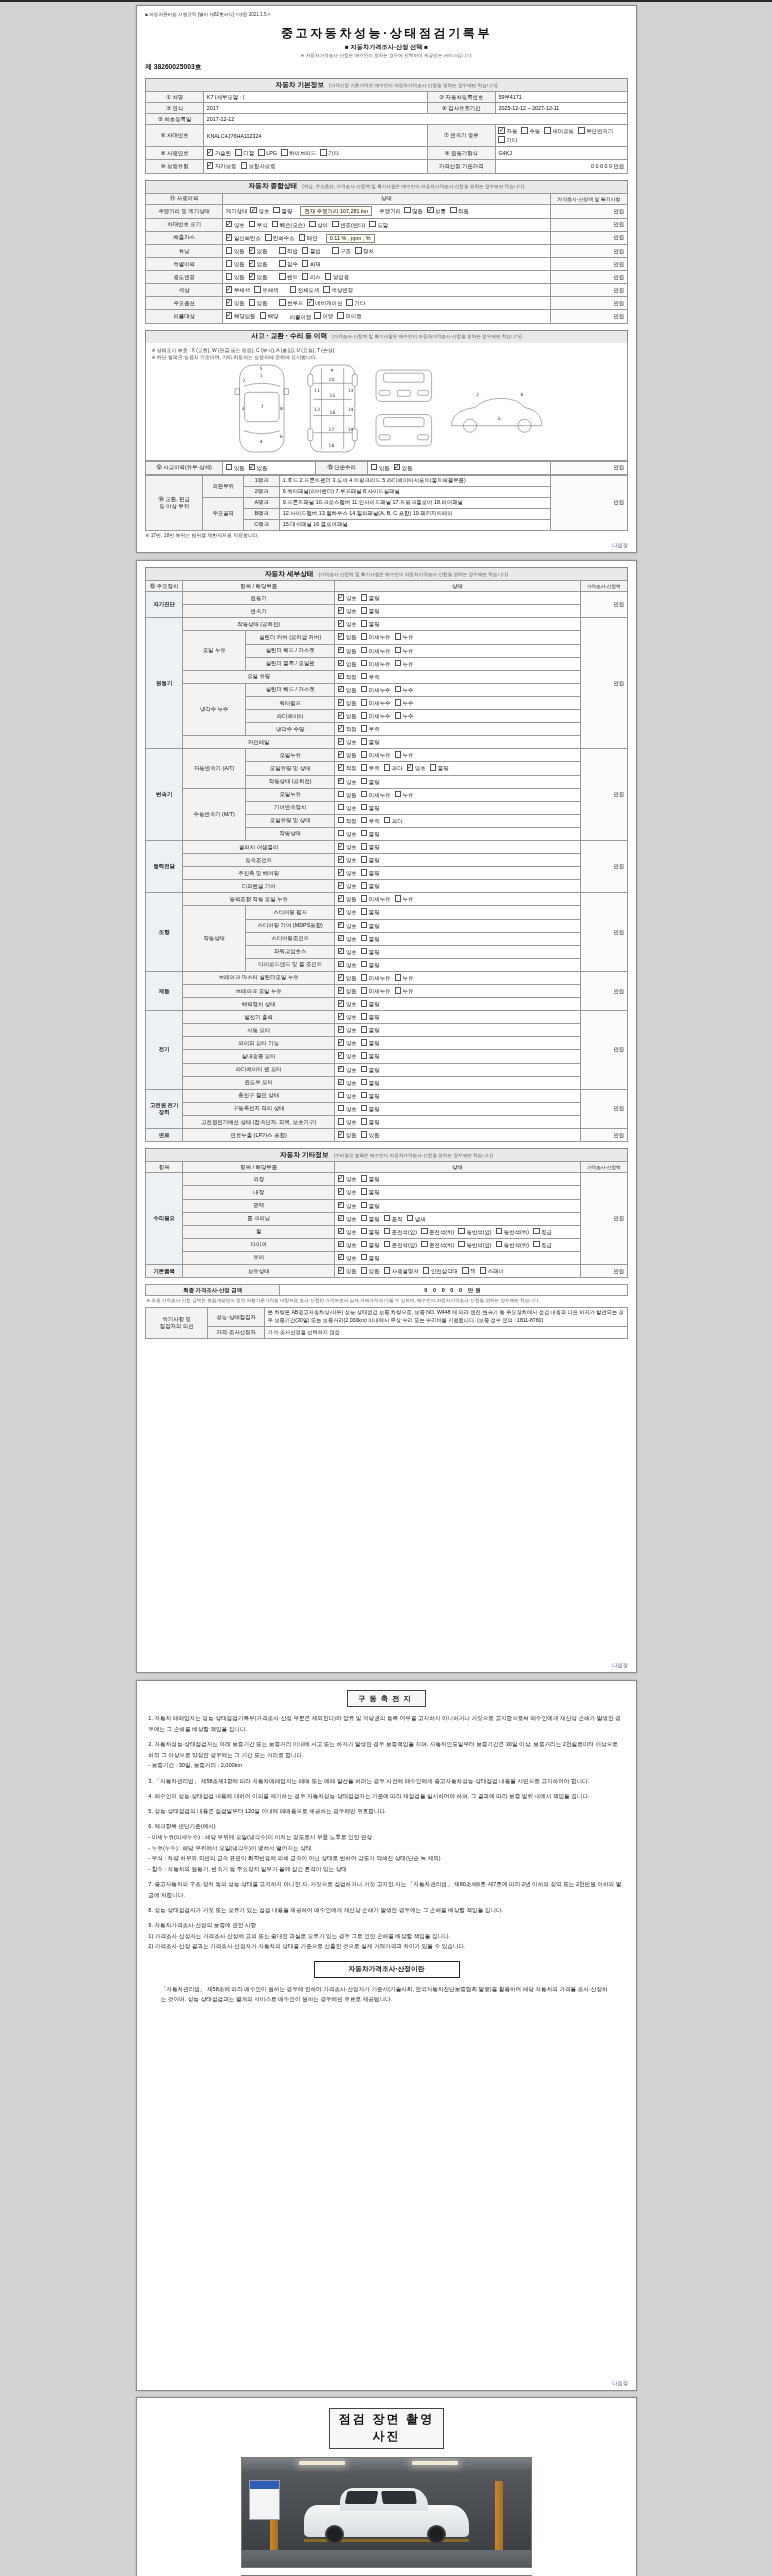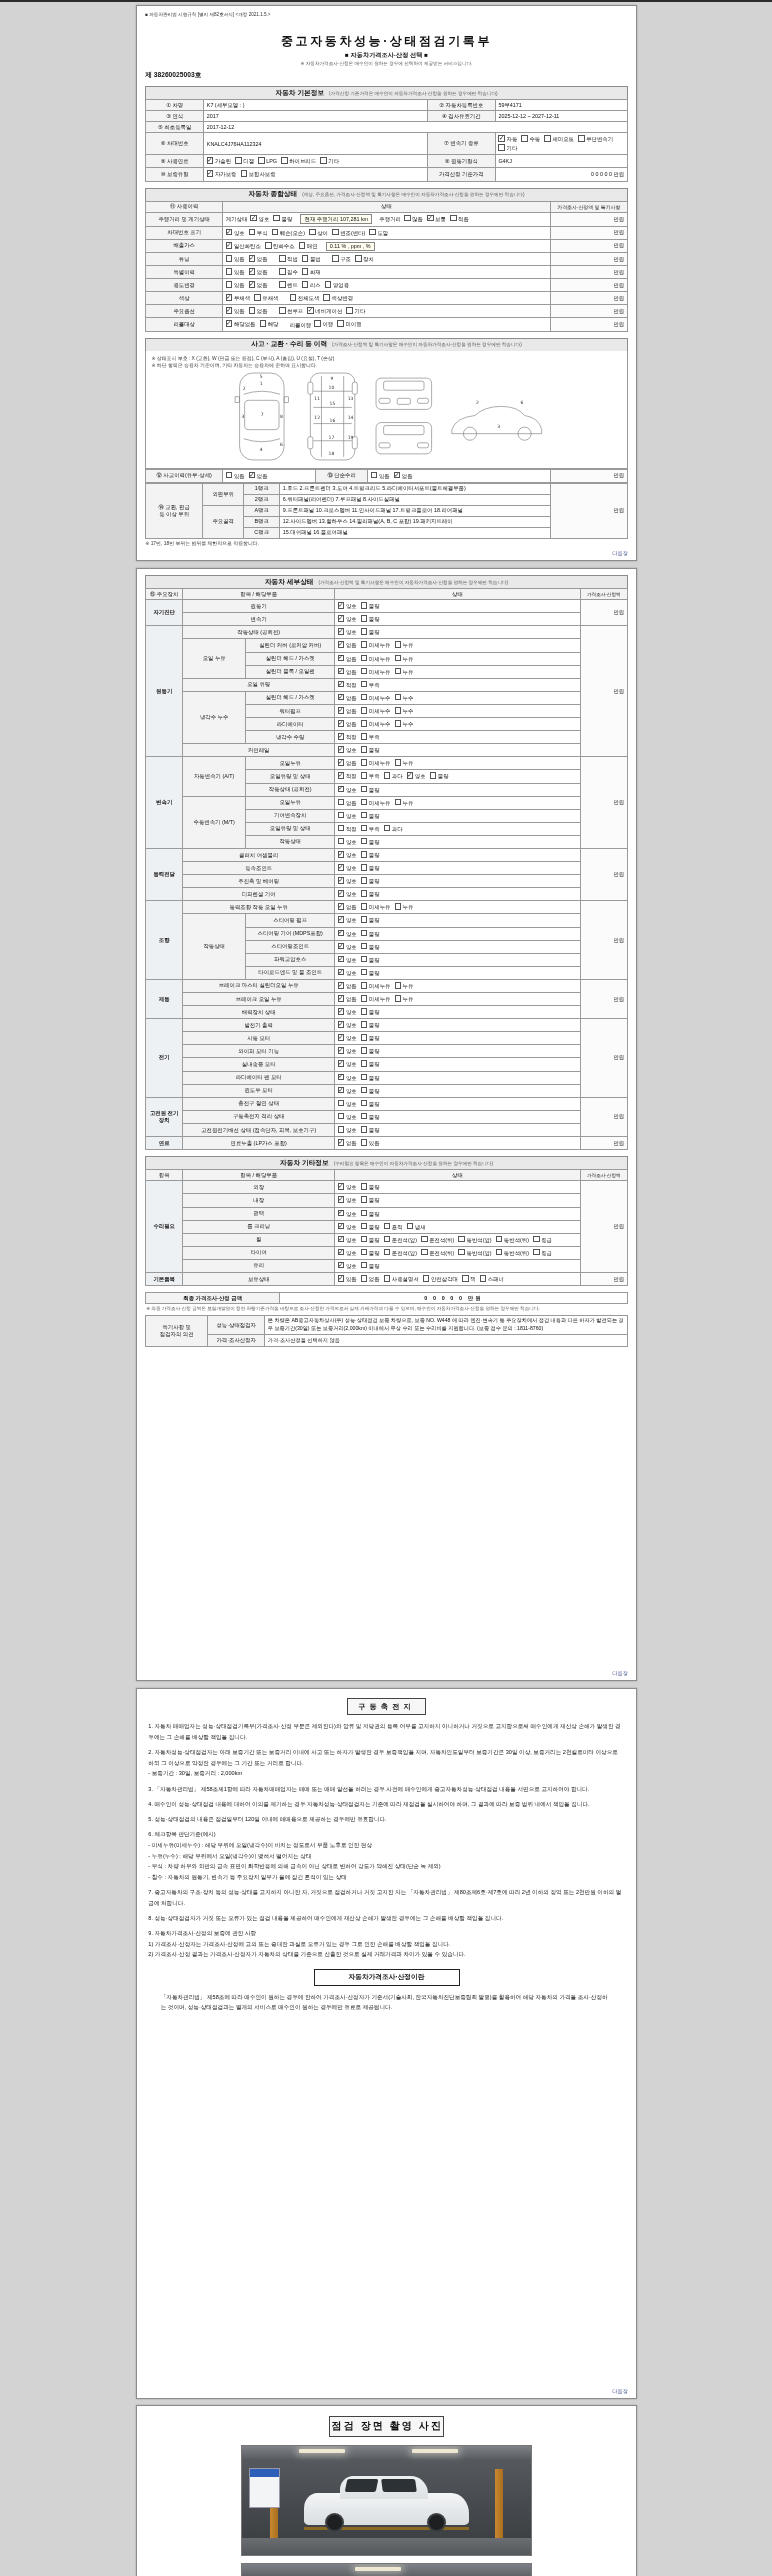--- a/index.html
+++ b/index.html
@@ -3,21 +3,21 @@
 <meta charset="utf-8">
 <style>
   html,body{margin:0;padding:0;}
   body{background:#d3d3d3;font-family:"Liberation Sans","DejaVu Sans",sans-serif;color:#111;width:773px;}
   .top-rule{height:1.5px;background:#2b2b2b;}
   .wrap{padding:3.1px 0 5.2px;}
   .page{width:501px;margin:0 auto 6.7px;background:#fff;border:0.5px solid #8c8c8c;box-shadow:0 0 1.5px rgba(0,0,0,.3);
         padding:6.2px 8.2px 13.4px;box-sizing:border-box;position:relative;}
   .p1{min-height:395px}.p2{min-height:1113px}.p3{min-height:711px}.p4{min-height:330px}
   .formref{font-size:4.6px;color:#333;}
-  h1.title{margin:16px 0 1px;text-align:center;font-size:12px;letter-spacing:2.6px;font-weight:bold;}
+  h1.title{margin:8px 0 1px;text-align:center;font-size:12px;letter-spacing:2.6px;font-weight:bold;}
   .subtitle{text-align:center;font-weight:bold;font-size:6.2px;margin:1.5px 0 0.5px;}
   .headnote{text-align:center;font-size:4.6px;color:#555;margin-bottom:4.1px;}
   .docno{font-size:6.7px;font-weight:bold;margin:5.2px 0 2.1px;}
   .sec{border:0.5px solid #8c8c8c;border-bottom:none;background:#e9e9e9;text-align:center;font-size:6.7px;font-weight:bold;
        padding:1.5px 0;margin-top:6.2px;}
   .sec .sub{font-weight:normal;font-size:4.6px;color:#555;margin-left:3.1px;}
   table.form{width:100%;border-collapse:collapse;font-size:5.4px;table-layout:fixed;}
   .form td{border:0.5px solid #9a9a9a;padding:1.5px 2.6px;vertical-align:middle;word-break:break-all;}
   .lab{background:#f3f3f3;text-align:center;}
   .dev{background:#eef1f4;font-weight:bold;}
@@ -29,22 +29,22 @@
   .extra{display:inline-block;border:0.5px solid #888;background:#fffdf0;padding:0.5px 3.1px;margin-left:4.1px;}
   .grp{display:inline-block;margin-right:7.2px;}
   .nextpage{position:absolute;right:8.2px;bottom:3.1px;font-size:5.2px;color:#3a4a8a;cursor:pointer;}
   .legend{font-size:4.9px;color:#333;margin:1px 0;}
   .diagrambox{border:0.5px solid #9a9a9a;border-top:none;padding:3.1px 5.2px 1px;}
   .notice-item{font-size:5.6px;line-height:1.9;margin:4.6px 3.1px;white-space:pre-line;}
   .notice-title{border:0.5px solid #444;display:block;width:77px;margin:3.1px auto 6.2px;text-align:center;font-weight:bold;
        font-size:7.2px;padding:2.6px 0;background:#f7f7f7;letter-spacing:4.1px;}
   .box-title{border:1px solid #222;width:144px;margin:9.3px auto 5.2px;text-align:center;font-weight:bold;font-size:6.7px;padding:3.1px 0;}
   .box-text{font-size:5.6px;line-height:1.8;margin:0 15.5px;}
-  .photo-title{border:0.5px solid #444;display:block;width:113px;margin:3.1px auto 8.2px;text-align:right;font-weight:bold;
-       font-size:10px;padding:2.6px 0;background:#f7f7f7;letter-spacing:2.1px;}
+  .photo-title{border:0.5px solid #444;display:block;width:113px;margin:3.1px auto 8.2px;text-align:center;font-weight:bold;
+       font-size:12px;padding:2.6px 0;background:#f7f7f7;letter-spacing:2.1px;}
   .final-note{font-size:4.6px;color:#555;margin:1.5px 1px 4.1px;}
   .optxt{font-size:5.2px;line-height:1.5;}
   
   .photo{position:relative;width:289px;height:109px;margin:0 auto 7.2px;overflow:hidden;border:0.5px solid #777;
         background:linear-gradient(180deg,#5a5e63 0%,#46494d 55%,#393c3f 100%);}
   .photo .ceil{position:absolute;top:0;left:0;right:0;height:13.4px;background:linear-gradient(180deg,#7e8288,#5a5e63);}
   .photo .lamp{position:absolute;top:3.1px;width:46px;height:4.1px;background:#eee8d2;border-radius:1px;box-shadow:0 0 7.2px 2.6px rgba(240,238,210,.45);}
   .photo .floor{position:absolute;bottom:0;left:0;right:0;height:17.5px;background:linear-gradient(180deg,#6a6e72,#55585b);}
   .photo .post{position:absolute;bottom:15.5px;width:8.2px;height:71px;background:linear-gradient(90deg,#c9882f,#a86f1f);}
   .photo .post.left{left:28px}.photo .post.right{right:28px}

